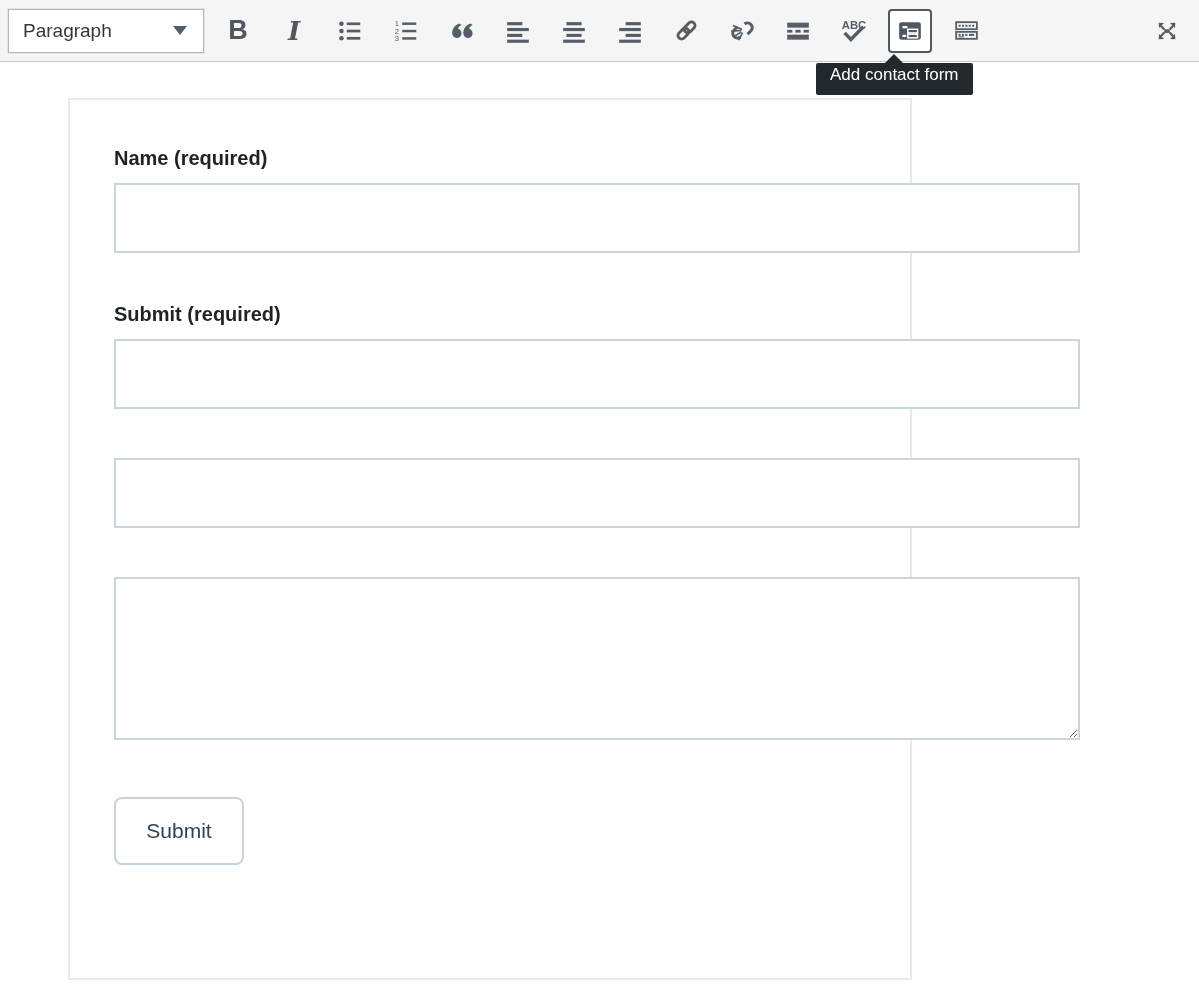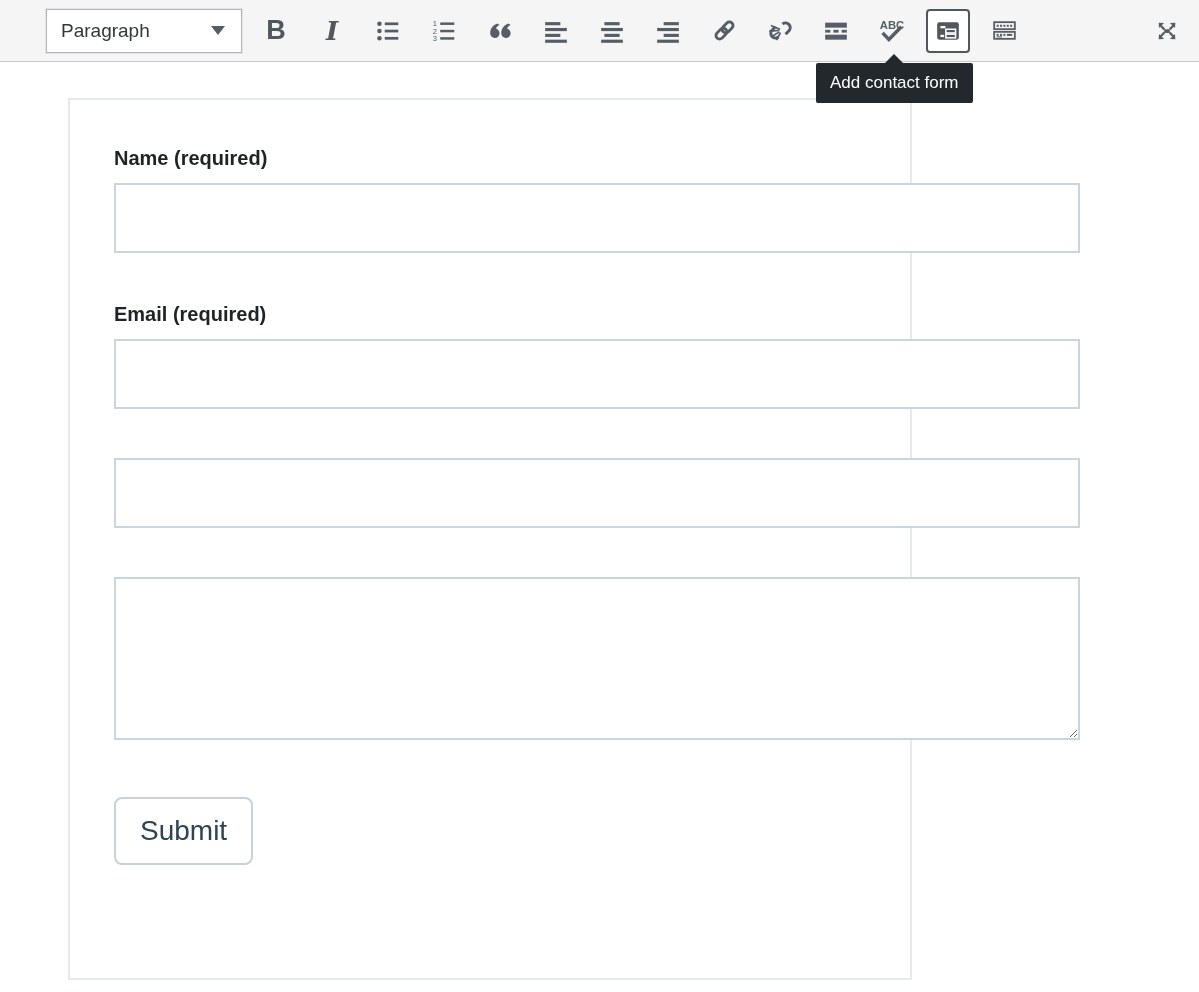--- a/index.html
+++ b/index.html
@@ -8,21 +8,21 @@
 
   
   .toolbar {
     position:relative; width:100%; height:62px; background:#f5f5f5;
     border-bottom:1px solid #c6c8ca; display:flex; align-items:center;
     padding:0 10px 0 8px;
   }
   .para-select {
     width:196px; height:44px; background:#fff; border:1px solid #b0b5b9;
     box-shadow:0 0 0 1px #e4e5e7; display:flex; align-items:center;
-    justify-content:space-between; padding:0 16px 0 14px; cursor:pointer;margin-left:38px;
+    justify-content:space-between; padding:0 16px 0 14px; cursor:pointer;
   }
   .para-select .lbl { font-size:19px; color:#32373c; }
   .para-select .caret { width:0; height:0; border-left:7px solid transparent;
     border-right:7px solid transparent; border-top:9px solid #555d66; }
 
   .tb-btn {
     width:44px; height:44px; display:flex; align-items:center; justify-content:center;
     margin-left:12px; border:2px solid transparent; border-radius:4px; cursor:pointer;
     color:#555d66; flex:none;
   }
@@ -30,21 +30,21 @@
   .tb-btn.active { border-color:#50575e; background:#fff; }
   .glyph-b { font-size:27px; font-weight:800; color:#50575e; line-height:1; }
   .glyph-i { font-size:26px; font-weight:700; font-style:italic;
              font-family:"DejaVu Serif", serif; color:#50575e; line-height:1; }
   .spacer { margin-left:auto; }
   svg { display:block; }
 
   
   .tooltip {
     position:absolute; left:816px; top:63px; background:#23282d; color:#fff;
-    font-size:17px; padding:10px 14px 10px; border-radius:2px; white-space:nowrap;
+    font-size:17px; padding:2px 14px 10px; border-radius:2px; white-space:nowrap;
     z-index:10;
   }
   .tooltip::before {
     content:""; position:absolute; top:-9px; left:50%; margin-left:-10px;
     border-left:10px solid transparent; border-right:10px solid transparent;
     border-bottom:10px solid #23282d;
   }
 
   
   .editor-area { position:relative; width:100%; height:929px; background:#fff; }
@@ -60,21 +60,21 @@
     width:966px; height:70px; border:2px solid #c9d6e0; background:#fff;
     border-radius:0; font-size:18px; color:#2e4453; padding:0 12px;
     display:block; margin-bottom:49px; outline:none;
   }
   textarea.text-input {
     height:163px; resize:both; margin-bottom:0; padding:10px 12px;
   }
   .submit-btn {
     margin-top:57px; min-width:130px; height:68px; background:#fff;
     border:2px solid #c6d3dd; border-radius:8px; color:#2e4453;
-    font-size:28px; font-family:"Liberation Sans", sans-serif;
+    font-size:21px; font-family:"Liberation Sans", sans-serif;
     padding:0 24px; cursor:pointer; display:inline-block;
   }
 </style>
 </head>
 <body>
 
 <div class="toolbar">
 
   <div class="para-select">
     <span class="lbl">Paragraph</span>
@@ -229,21 +229,21 @@
     <span>Add contact form</span>
   </div>
 </div>
 
 <div class="editor-area">
   <div class="form-preview">
 
     <div class="field-label">Name (required)</div>
     <input class="text-input" type="text" value="" style="">
 
-    <div class="field-label">Email (required)</div>
+    <div class="field-label">Submit (required)</div>
     <input class="text-input" type="text" value="" style="">
 
     <input class="text-input" type="text" value="" style="">
 
     <textarea class="text-input" style=""></textarea>
 
     <div>
       <button class="submit-btn">Submit</button>
     </div>
   </div>

